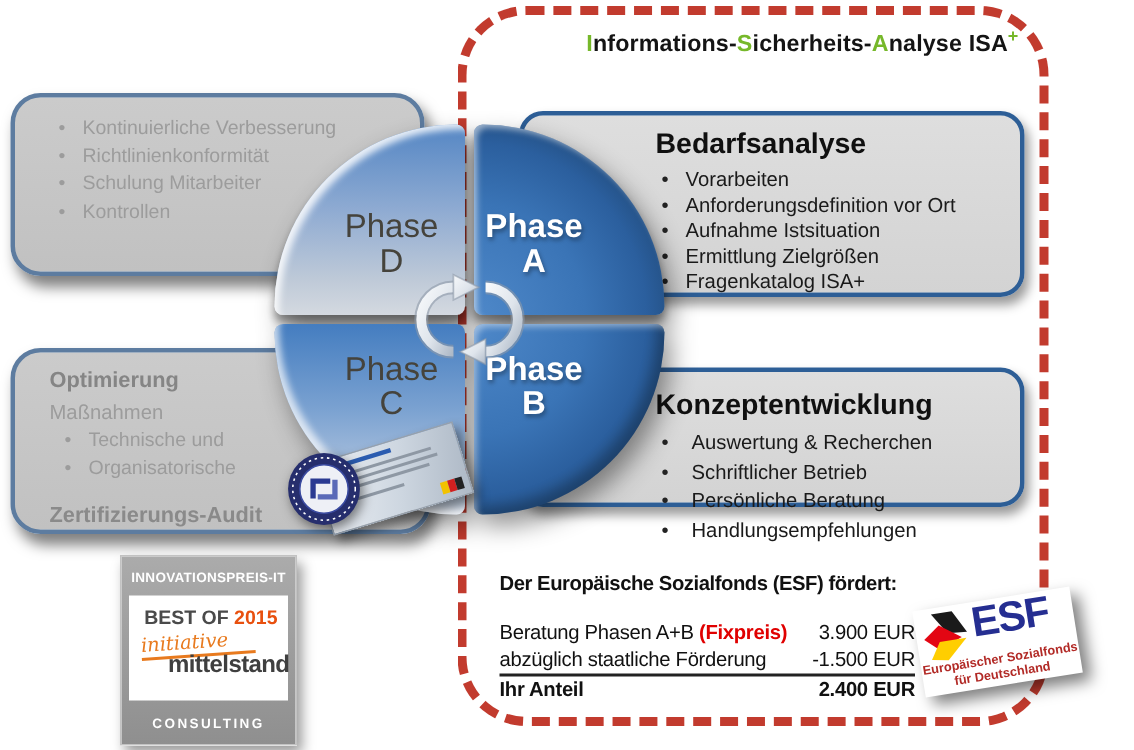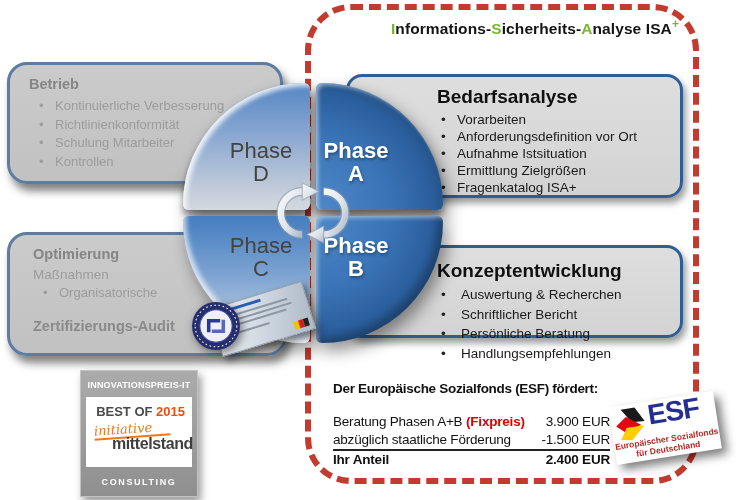--- a/index.html
+++ b/index.html
@@ -142,41 +142,41 @@
         <li>Fragenkatalog ISA+</li>
       </ul>
     </div>
   </div>
 
   <div id="konzept-box" class="info-box">
     <div class="info-content" style="top:12px;">
       <div class="info-title">Konzeptentwicklung</div>
       <ul class="info-list">
         <li>Auswertung &amp; Recherchen</li>
-        <li>Schriftlicher Bericht</li>
+        <li>Schriftlicher Betrieb</li>
         <li>Persönliche Beratung</li>
         <li>Handlungsempfehlungen</li>
       </ul>
     </div>
   </div>
 
   <div id="betrieb-box" class="gray-box">
-    <div class="gray-title">Betrieb</div>
     <ul class="gray-list">
       <li>Kontinuierliche Verbesserung</li>
       <li>Richtlinienkonformität</li>
       <li>Schulung Mitarbeiter</li>
       <li>Kontrollen</li>
     </ul>
   </div>
 
   <div id="optimierung-box" class="gray-box">
     <div class="gray-title">Optimierung</div>
     <div class="gray-sub">Maßnahmen</div>
     <ul class="gray-list">
+      <li>Technische und</li>
       <li>Organisatorische</li>
     </ul>
     <div class="gray-footer">Zertifizierungs-Audit</div>
   </div>
 
   <div id="circle">
     <div id="q-d" class="q"></div>
     <div id="q-a" class="q"></div>
     <div id="q-c" class="q"></div>
     <div id="q-b" class="q"></div>

